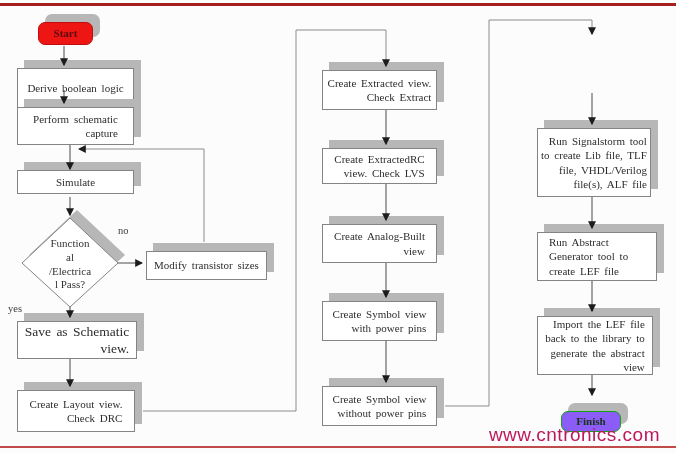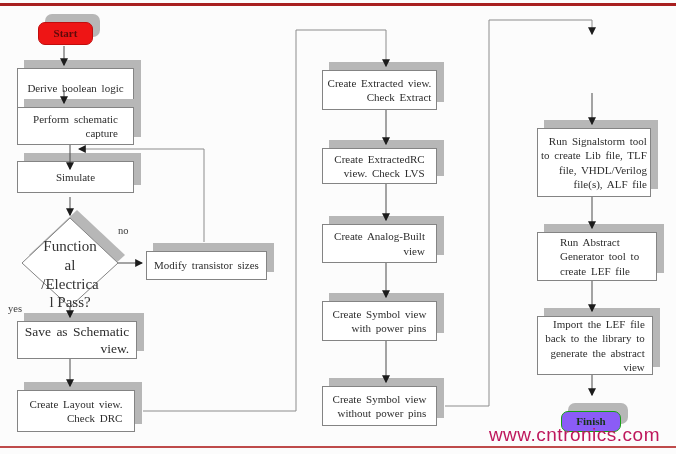--- a/index.html
+++ b/index.html
@@ -19,25 +19,25 @@
     box-shadow:7px -8px 0 0 #b7b7b7;
     display:flex; align-items:center; justify-content:center;
     text-align:right; font-size:11px; line-height:1.28;
     color:#2d2d2d; word-spacing:2px;
   }
   .lbl { white-space:pre-line; }
   .terminator { border-radius:7px; z-index:6; font-weight:bold; }
   .start  { background:#ee1515; border-color:#c00d0d; color:#5e0a0a; }
   .finish { background:#8b5cf6; border-color:#14a014; color:#143414;margin-top:12px; }
   .save-box { font-size:13.5px; }
-  .left-align { justify-content:flex-start; text-align:left; padding-left:22px; }
+  .left-align { justify-content:flex-start; text-align:left; padding-left:11px; }
 
   .decision-label {
     position:absolute; z-index:6; left:22px; top:237px; width:96px;
-    font-size:15px; line-height:1.25; color:#333; text-align:center;
+    font-size:11px; line-height:1.25; color:#333; text-align:center;
     white-space:pre-line;
   }
   .edge-label { position:absolute; z-index:6; font-size:10.5px; color:#3a3a3a; }
   #lbl-no  { left:118px; top:225px; }
   #lbl-yes { left:8px;   top:303px; }
 
   .watermark {
     position:absolute; z-index:7; right:16px; top:424px;
     font-family:"Liberation Sans","DejaVu Sans",sans-serif;
     font-size:19px; letter-spacing:0.5px; color:#be185d;
@@ -88,21 +88,21 @@
 
   <div class="node" style="left:17px;top:68px;width:117px;height:40px">
     <span class="lbl">Derive boolean logic</span>
   </div>
 
   <div class="node" style="left:17px;top:107px;width:117px;height:38px">
     <span class="lbl">Perform schematic
 capture</span>
   </div>
 
-  <div class="node" style="left:17px;top:161px;width:117px;height:32px">
+  <div class="node" style="left:17px;top:170px;width:117px;height:24px">
     <span class="lbl">Simulate</span>
   </div>
 
   <div class="decision-label">Function
 al
 /Electrica
 l Pass?</div>
 
   <div class="edge-label" id="lbl-no">no</div>
   <div class="edge-label" id="lbl-yes">yes</div>

